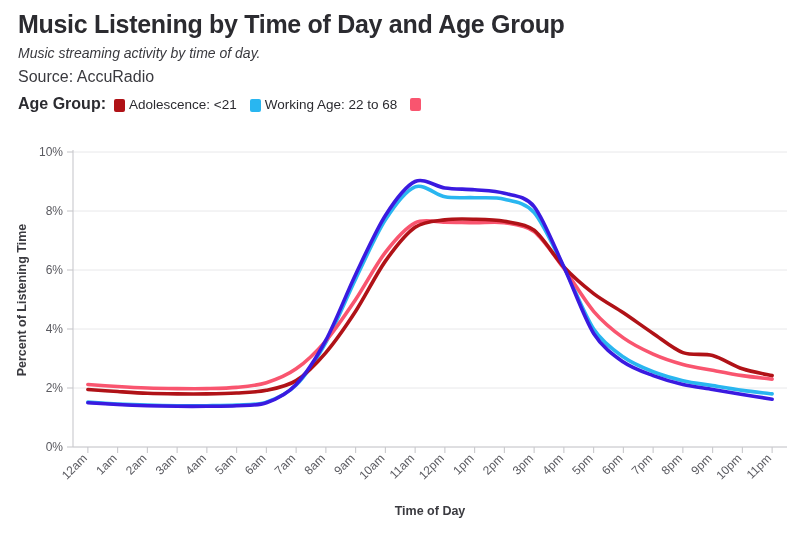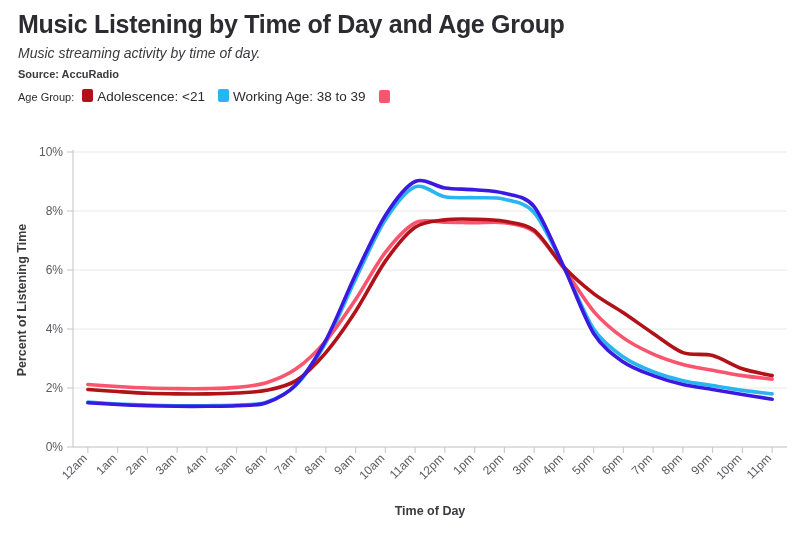--- a/index.html
+++ b/index.html
@@ -35,44 +35,43 @@
     margin: 0 0 6px 0;
   }
   .chart-subtitle {
     font-size: 14px;
     font-style: italic;
     color: #3a3a3f;
     margin: 0 0 7px 0;
     line-height: 1.15;
   }
   .chart-source {
-    font-size: 11px;
+    font-size: 16px;
     color: #3a3a3f;
     margin: 0 0 9px 0;
     line-height: 1.15;
-    font-weight: bold;
   }
 
   
   .legend-row {
     display: flex;
     align-items: center;
     padding: 0 0 0 18px;
     margin-top: 2px;
   }
   .legend-title {
-    font-size: 11px;
-    font-weight: normal;
+    font-size: 16px;
+    font-weight: bold;
     color: #2b2b30;
     margin-right: 8px;
     white-space: nowrap;
   }
   .legend-item {
     display: flex;
-    align-items: flex-start;
+    align-items: flex-end;
     margin-right: 13px;
     white-space: nowrap;
   }
   .legend-swatch {
     width: 11px;
     height: 13px;
     border-radius: 2px;
     margin-right: 4px;
     flex: 0 0 auto;
   }
@@ -139,21 +138,21 @@
   </div>
 
   <div class="legend-row">
     <span class="legend-title">Age Group:</span>
     <span class="legend-item">
       <span class="legend-swatch" style="background: rgb(176, 18, 23);"></span>
       <span class="legend-label">Adolescence: &lt;21</span>
     </span>
     <span class="legend-item">
       <span class="legend-swatch" style="background: rgb(41, 182, 240);"></span>
-      <span class="legend-label">Working Age: 38 to 39</span>
+      <span class="legend-label">Working Age: 22 to 68</span>
     </span>
     <span class="legend-item">
       <span class="legend-swatch" style="background: rgb(249, 85, 111);"></span>
     </span>
   </div>
 
   <div class="plot-wrap">
     <svg class="plot-svg" width="800" height="401" viewBox="0 0 800 401">
       <g id="grid-group">
           <line x1="73" y1="307" x2="787" y2="307" class="gridline"></line>

